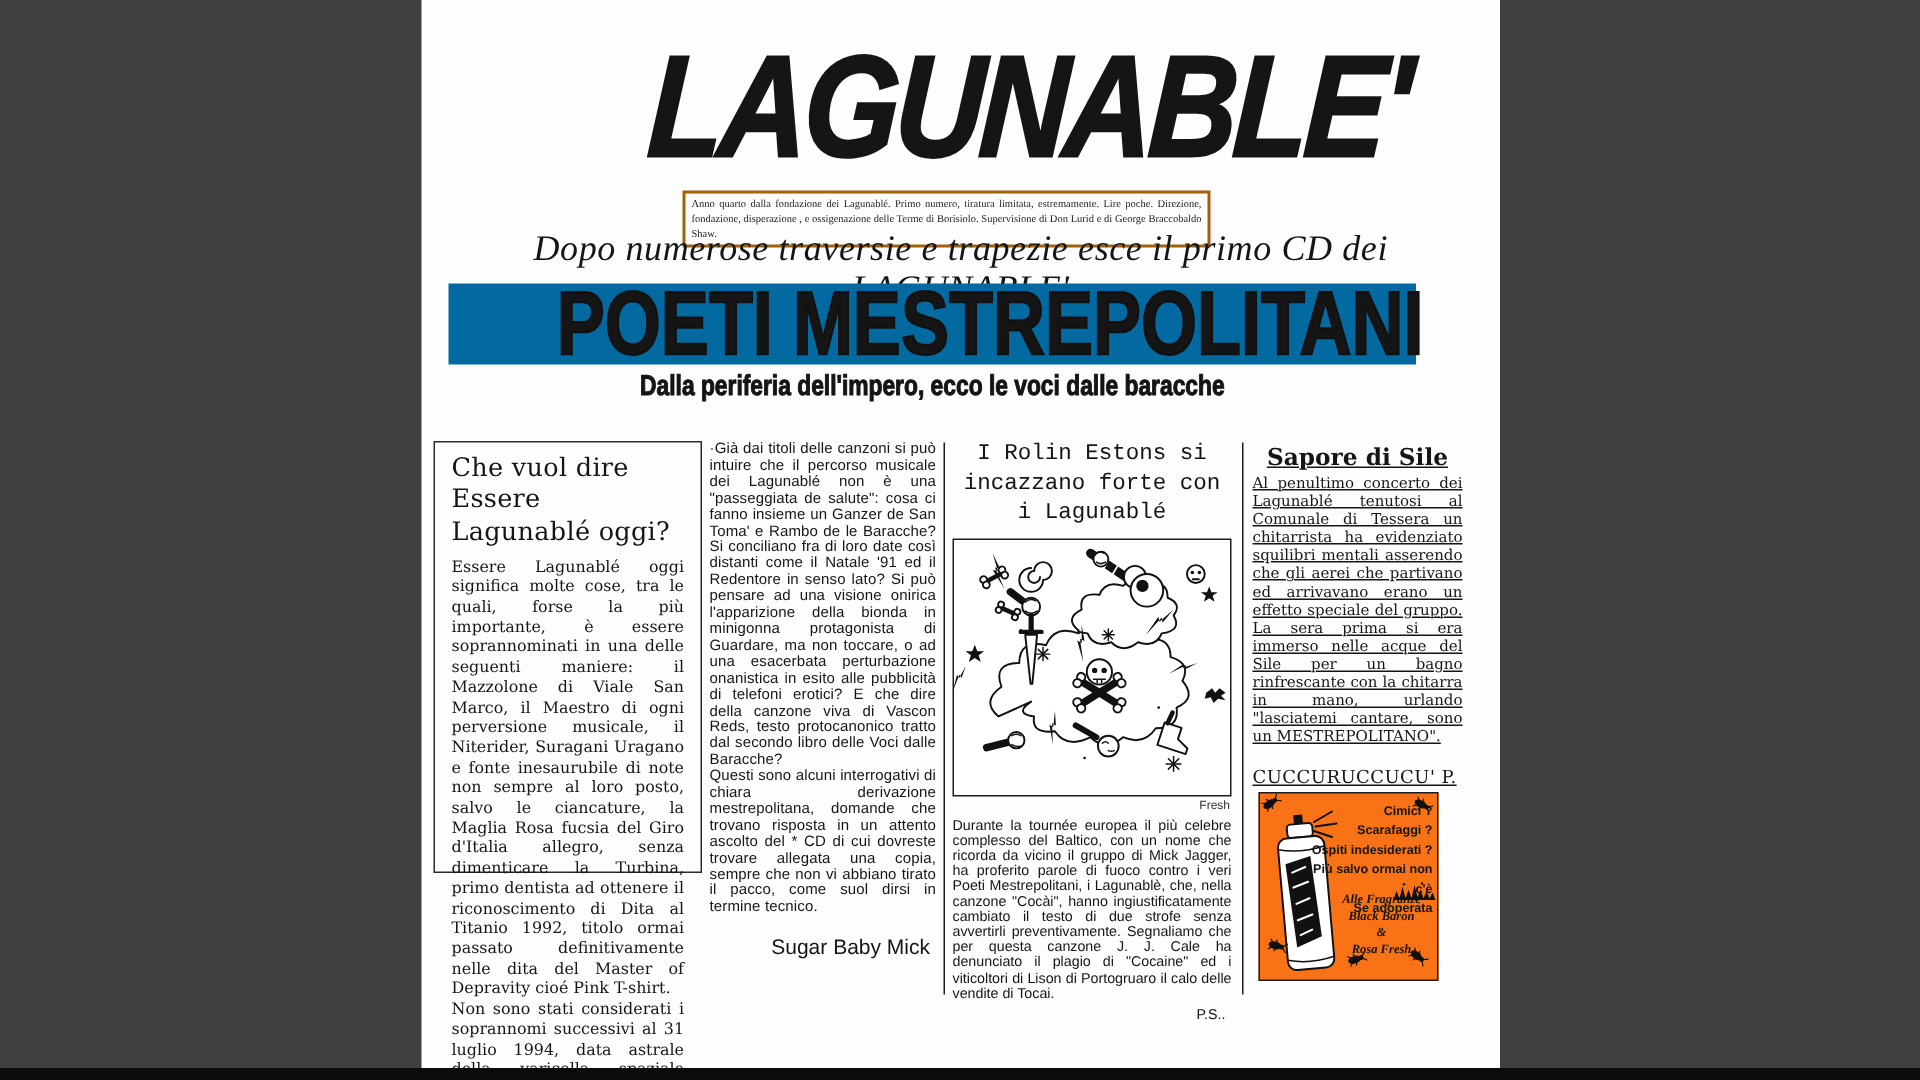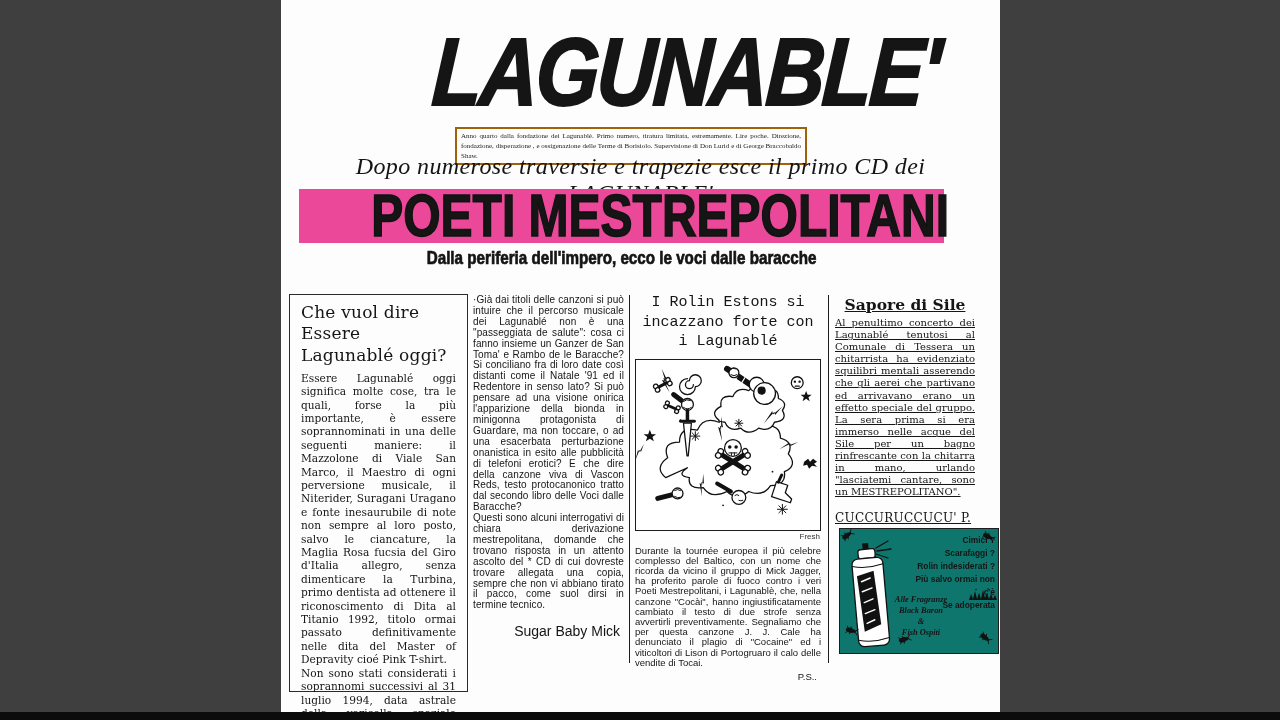--- a/index.html
+++ b/index.html
@@ -16,31 +16,31 @@
   .masthead h1 .condense{transform:scaleX(.85) skewX(-4deg);}
 
   .note-box{position:absolute;left:174px;top:127px;width:352px;box-sizing:border-box;
             border:2px solid #a16207;padding:2px 4px;
             font-family:"Liberation Serif",serif;font-size:7px;line-height:1.45;
             text-align:justify;color:#222;}
 
   .kicker{position:absolute;left:0;top:153px;width:100%;text-align:center;
           font-family:"Liberation Serif",serif;font-style:italic;font-size:24px;letter-spacing:.4px;}
 
-  .band{position:absolute;left:18px;top:189px;width:645px;height:54px;background:#ec4899;
+  .band{position:absolute;left:18px;top:189px;width:645px;height:54px;background:#0369a1;
         text-align:center;line-height:54px;}
   .band .condense{font-size:60px;font-weight:bold;letter-spacing:0px;transform:scaleX(.8);
                   -webkit-text-stroke:1.5px #111;}
 
   .deck{position:absolute;left:18px;top:247px;width:645px;text-align:center;}
   .deck .condense{font-size:19px;font-weight:bold;transform:scaleX(.8);-webkit-text-stroke:.7px #111;}
 
   .col-rule{position:absolute;width:1px;background:#1d1d1d;}
 
-  .col1{position:absolute;left:8px;top:294px;width:179px;height:398px;box-sizing:border-box;
+  .col1{position:absolute;left:8px;top:294px;width:179px;height:288px;box-sizing:border-box;
         border:1px solid #2a2a2a;padding:7px 11px;font-family:"DejaVu Serif",serif;}
   .col1-title{font-size:17px;line-height:1.25;letter-spacing:.2px;}
   .col1-body{margin-top:6px;font-size:10.6px;line-height:13.4px;text-align:justify;
              white-space:pre-line;}
 
   .col2{position:absolute;left:192px;top:295px;width:151px;}
   .col2-body{font-size:10px;line-height:10.9px;text-align:justify;white-space:pre-line;
              letter-spacing:.1px;}
   .col2-byline{margin-top:12px;text-align:right;font-size:14px;padding-right:4px;}
 
@@ -50,22 +50,22 @@
   .cartoon-box{margin-top:7px;width:184px;height:170px;border:1px solid #1d1d1d;background:#fff;}
   .cartoon-credit{text-align:right;font-size:8px;color:#333;margin-top:1px;padding-right:1px;}
   .col3-body{margin-top:5px;font-size:9.5px;line-height:10.2px;text-align:justify;}
   .col3-byline{margin-top:3px;text-align:right;font-size:9.5px;padding-right:4px;}
 
   .col4{position:absolute;left:554px;top:295px;width:140px;font-family:"DejaVu Serif",serif;text-decoration:underline;}
   .col4-title{font-size:15.5px;font-weight:bold;text-align:center;}
   .col4-body{margin-top:3px;font-size:10px;line-height:12.1px;text-align:justify;}
   .col4-signoff{margin-top:13px;font-size:12px;letter-spacing:.3px;}
 
-  .ad-box{position:absolute;left:558px;top:528px;width:160px;height:126px;box-sizing:border-box;
-          border:1px solid #1d1d1d;background:#0f766e;}
+  .ad-box{position:absolute;left:558px;top:528px;width:120px;height:126px;box-sizing:border-box;
+          border:1px solid #1d1d1d;background:#f97316;}
   .ad-claims{position:absolute;right:3px;top:5px;width:92px;text-align:right;
              font-weight:bold;font-size:8.4px;line-height:1.55;}
   .ad-brand{position:absolute;left:52px;top:66px;width:58px;text-align:center;
             font-family:"Liberation Serif",serif;font-style:italic;font-weight:bold;
             font-size:8.4px;line-height:1.3;}
   .spray-can{position:absolute;left:3px;top:10px;}
   .bug{position:absolute;}
 
   .bottom-headline{position:absolute;left:170px;top:664px;width:545px;text-align:center;}
   .bottom-headline .condense{font-size:23px;font-weight:bold;transform:scaleX(.82);
@@ -267,30 +267,30 @@
             <path d="M12,100 q15,4 31,0" stroke-width="1"></path>
             <path d="M16,36 L33,32 L36,86 L19,92 Z" fill="#111" stroke="none"></path>
             <path d="M20,42 l9,-3 M20,52 l10,-3 M21,63 l9,-3 M21,74 l10,-3 M22,84 l8,-3" stroke="#fff" stroke-width="1.4"></path>
           </g>
         </g>
       </svg>
 
       <div class="ad-claims">
         <div>Cimici ?</div>
         <div>Scarafaggi ?</div>
-        <div>Rolin indesiderati ?</div>
+        <div>Ospiti indesiderati ?</div>
         <div>Più salvo ormai non c'è</div>
         <div>Se adoperata</div>
       </div>
 
       <div class="ad-brand">
         <div>Alle Fragranze</div>
         <div>Black Baron</div>
         <div>&amp;</div>
-        <div>Fish Ospiti</div>
+        <div>Rosa Fresh</div>
       </div>
 
       <svg class="bug" style="left:-1px;top:2px;transform:rotate(-35deg);" width="16" height="9" viewBox="0 0 16 9">
         <g stroke="#111" stroke-width=".8">
             <ellipse cx="7" cy="4.5" rx="4" ry="2.1" fill="#111"></ellipse>
             <circle cx="11.5" cy="4.5" r="1.2" fill="#111"></circle>
             <line x1="12.5" y1="3.8" x2="15" y2="1.5"></line>
             <line x1="12.5" y1="5.2" x2="15" y2="7.5"></line>
             <line x1="5" y1="2.8" x2="3" y2="1"></line>
             <line x1="5" y1="6.2" x2="3" y2="8"></line>

